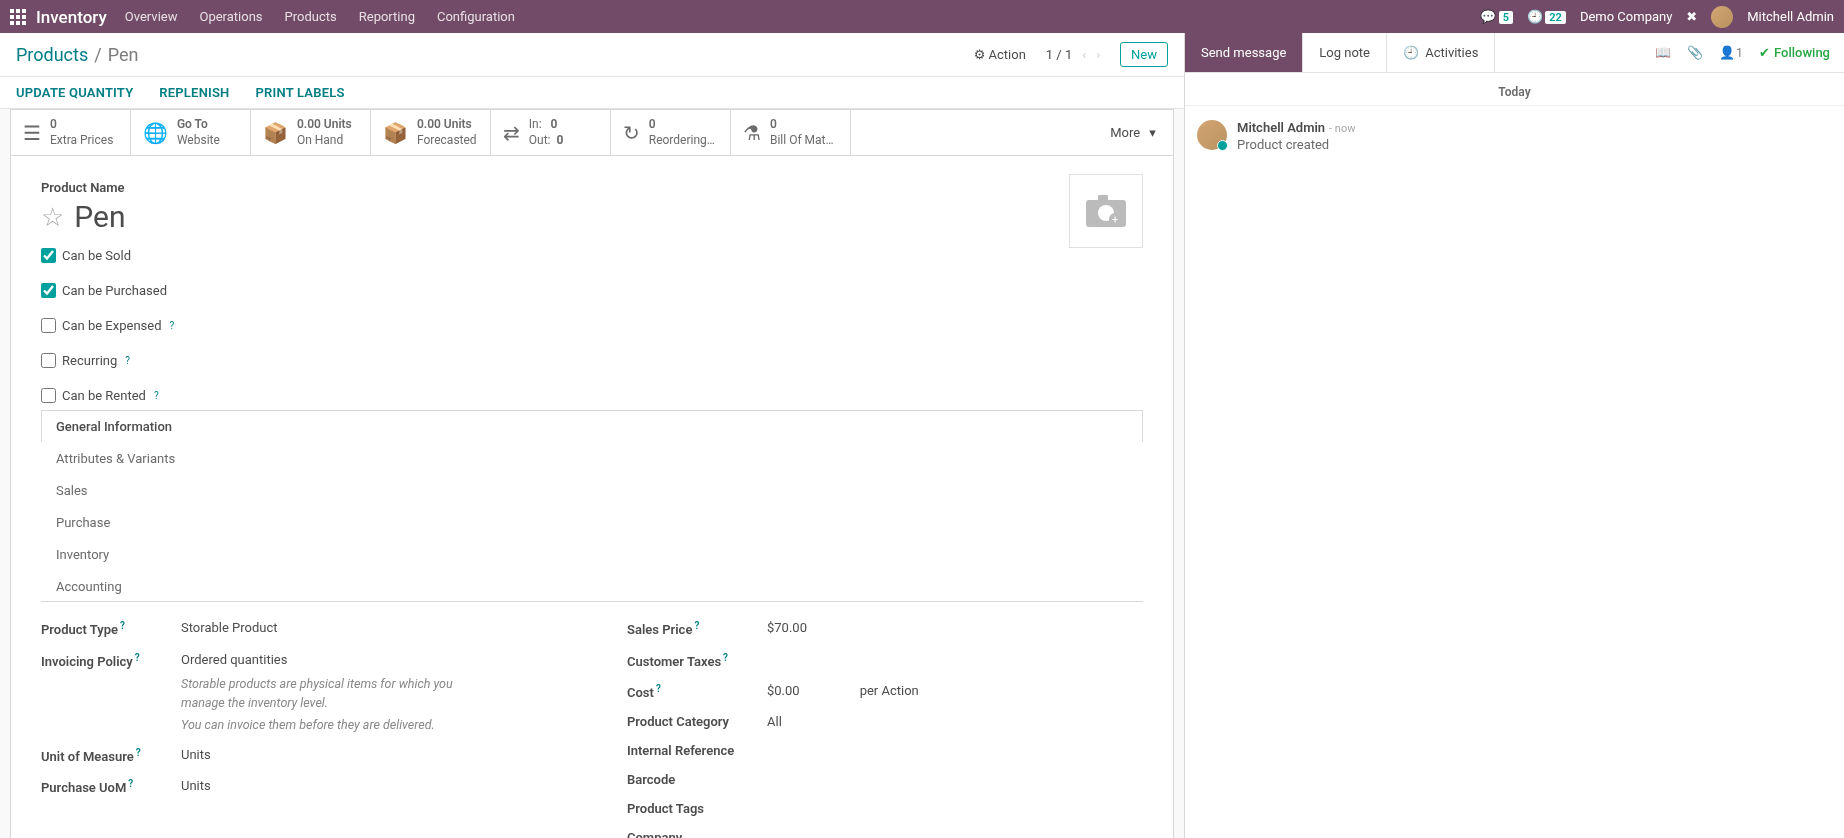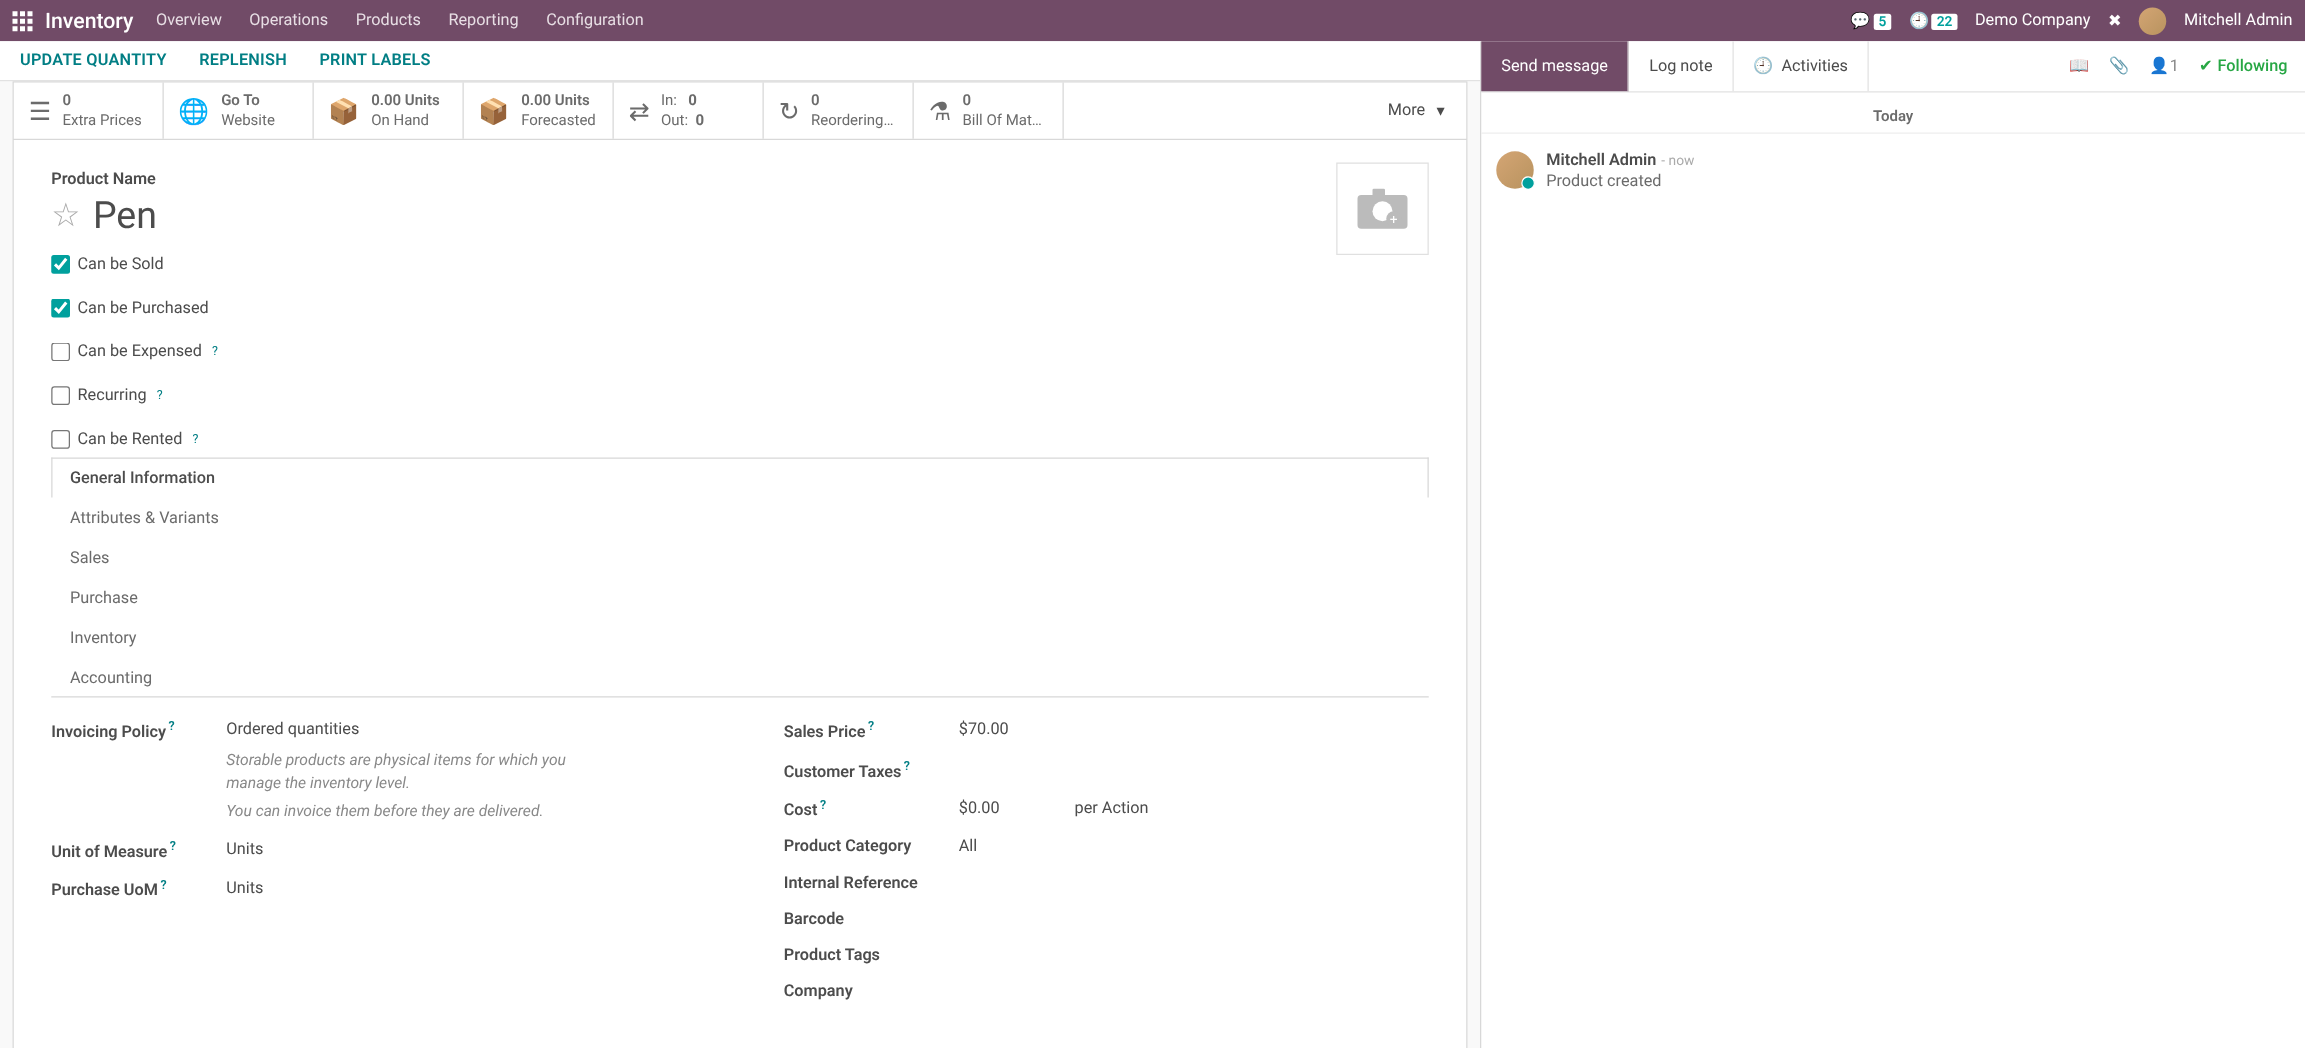--- a/index.html
+++ b/index.html
@@ -98,20 +98,34 @@
     <span>🕘<span class="badge-blue">22</span></span>
     <span>Demo Company</span>
     <span>✖</span>
     <span class="avatar"></span>
     <span>Mitchell Admin</span>
   </div>
 </div>
 
 <div class="wrap">
 <div class="main">
+  <div class="header">
+    <div class="breadcrumb">
+      <a>Products</a><span class="sep">/</span><span>Pen</span>
+    </div>
+    <div class="actions">
+      <span class="gear-action">⚙ <span>Action</span></span>
+      <span class="pager">
+        <span>1 / 1</span>
+        <span class="nav">‹</span>
+        <span class="nav">›</span>
+      </span>
+      <button class="btn-outline">New</button>
+    </div>
+  </div>
 
   <div class="cmdbar">
     <a>UPDATE QUANTITY</a>
     <a>REPLENISH</a>
     <a>PRINT LABELS</a>
   </div>
 
   <div class="content-area">
   <div class="stat-row">
     <div class="stat-box">
@@ -214,20 +228,24 @@
       <div class="tab active">General Information</div>
       <div class="tab">Attributes &amp; Variants</div>
       <div class="tab">Sales</div>
       <div class="tab">Purchase</div>
       <div class="tab">Inventory</div>
       <div class="tab">Accounting</div>
     </div>
 
     <div class="form-cols">
       <div class="col">
+        <div class="field-row">
+                <div class="lbl"><span>Product Type</span><span class="sup">?</span></div>
+                <div class="val">Storable Product</div>
+              </div>
         <div class="field-row">
                 <div class="lbl"><span>Invoicing Policy</span><span class="sup">?</span></div>
                 <div class="val">Ordered quantities</div>
               </div>
         <div class="note-text">Storable products are physical items for which you manage the inventory level.</div>
         <div class="note-text">You can invoice them before they are delivered.</div>
         <div class="field-row">
                 <div class="lbl"><span>Unit of Measure</span><span class="sup">?</span></div>
                 <div class="val">Units</div>
               </div>

